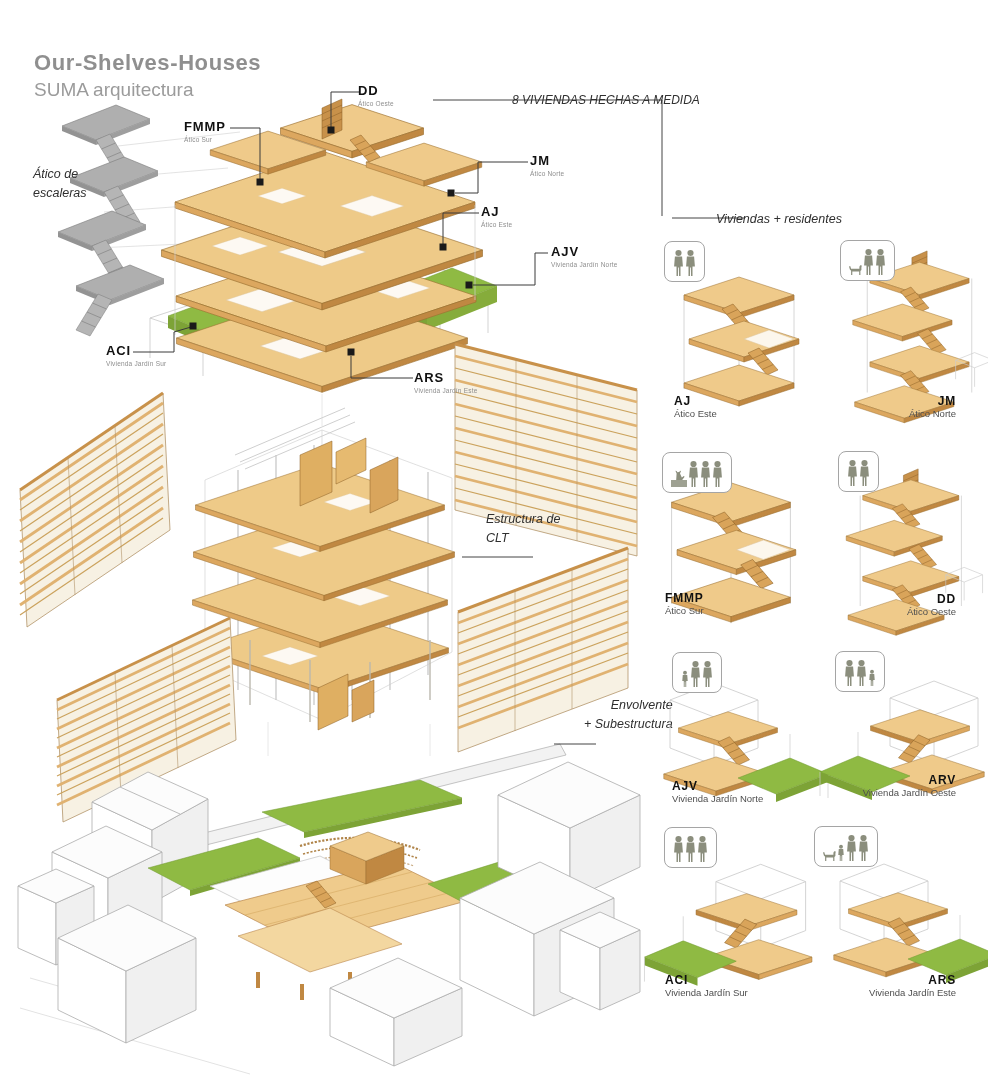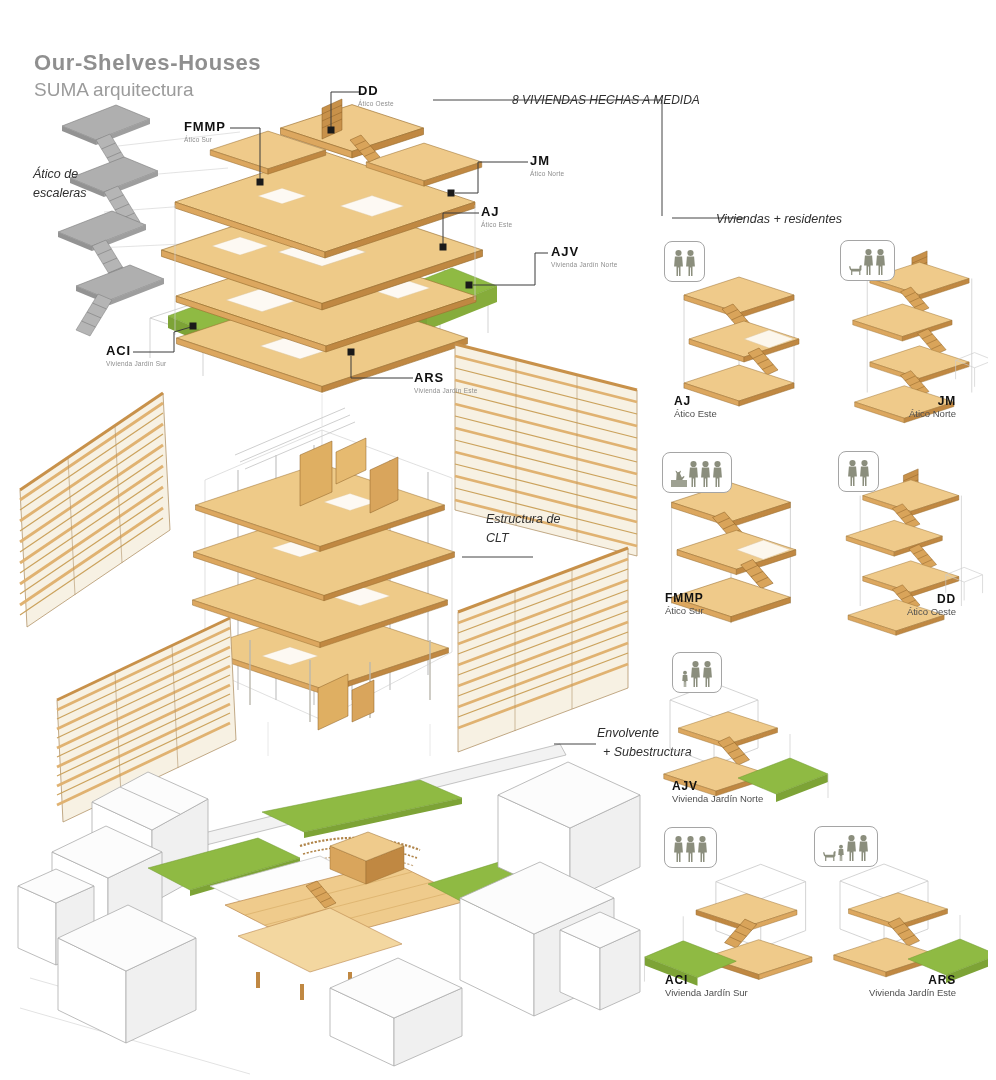--- a/index.html
+++ b/index.html
@@ -463,23 +463,23 @@
 </div>
 
 <div class="txt ann" style="left:33px;top:165px;width:86px;line-height:1.55;">Ático de escaleras</div>
 
 <div class="txt ann" style="left:512px;top:93px;font-size:12px;">8 VIVIENDAS HECHAS A MEDIDA</div>
 
 <div class="txt ann" style="left:676px;top:212px;margin-left:40px;">Viviendas + residentes</div>
 
 <div class="txt ann" style="left:486px;top:510px;width:80px;line-height:1.5;">Estructura de CLT</div>
 
-<div class="txt ann" style="left:560px;top:724px;line-height:1.55;">
+<div class="txt ann" style="left:560px;top:696px;line-height:1.55;text-align:right;">
   <div style="margin-left:37px;">Envolvente</div>
-  <div style="margin-left:43px;">+ Subestructura</div>
+  <div style="margin-left:24px;">+ Subestructura</div>
 </div>
 
 <div class="txt mlabel" style="left:358px;top:83px;">
   <div class="code">DD</div>
   <div class="csub">Ático Oeste</div>
 </div>
 <div class="txt mlabel" style="left:184px;top:119px;">
   <div class="code">FMMP</div>
   <div class="csub">Ático Sur</div>
 </div>
@@ -571,20 +571,36 @@
         </svg></div>
   <svg class="draw" width="170" height="140">
     <use href="#axg" transform="translate(0,2)"></use>
   </svg>
   <div class="ulab" style="left:20px;top:132px;">
     <div class="ucode">AJV</div>
     <div class="uname">Vivienda Jardín Norte</div>
   </div>
 </div>
 
+<div class="card" style="left:826px;top:648px;">
+  <div class="res-icon" style="left:9px;top:3px;"><svg width="42" height="36">
+          <use href="#fig-adult" transform="translate(10.5,32)"></use>
+          <use href="#fig-adult" transform="translate(22.5,32)"></use>
+          <use href="#fig-child" transform="translate(33,32)"></use>
+        </svg></div>
+  <svg class="draw" width="170" height="140">
+    <g transform="translate(170,0) scale(-1,1)">
+          <use href="#axg"></use>
+        </g>
+  </svg>
+  <div class="ulab alignR" style="right:40px;top:126px;">
+    <div class="ucode">ARV</div>
+    <div class="uname">Vivienda Jardín Oeste</div>
+  </div>
+</div>
 
 <div class="card" style="left:652px;top:825px;">
   <div class="res-icon" style="left:12px;top:2px;"><svg width="45" height="36">
           <use href="#fig-adult" transform="translate(10.5,32)"></use>
           <use href="#fig-adult" transform="translate(22.5,32)"></use>
           <use href="#fig-adult" transform="translate(34.5,32)"></use>
         </svg></div>
   <svg class="draw" width="170" height="150">
     <g transform="translate(172,6) scale(-1.02,1.02)">
           <use href="#axg"></use>

